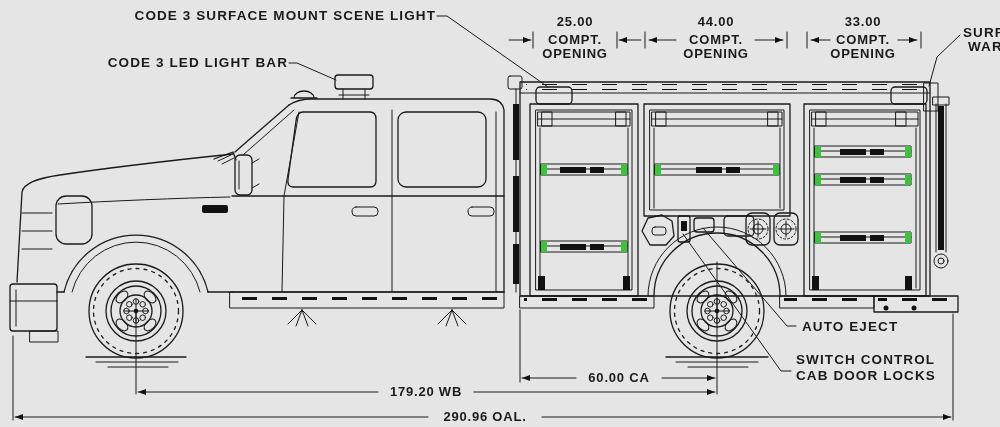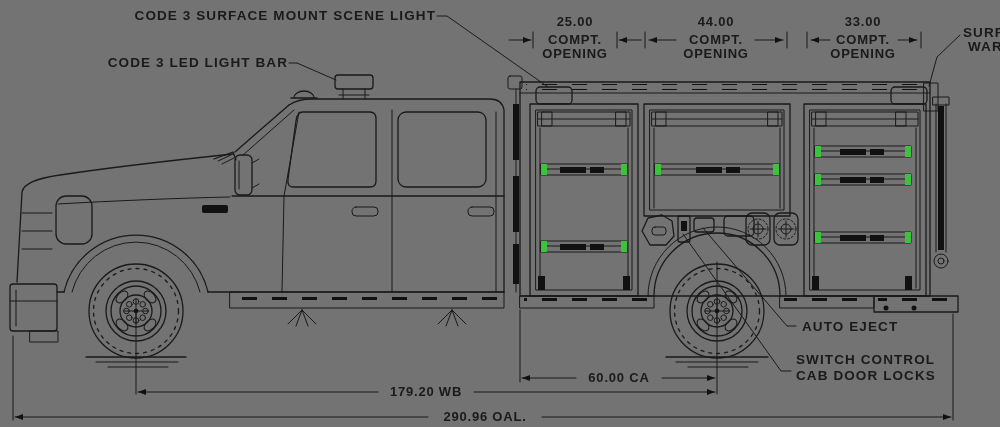--- a/index.html
+++ b/index.html
@@ -1,16 +1,16 @@
 <!DOCTYPE html>
 <html><head>
 <meta charset="utf-8">
 <style>
   html,body{margin:0;padding:0;background:#ffffff;}
-  .stage{position:relative;width:1000px;height:427px;background:#737373;overflow:hidden;
+  .stage{position:relative;width:1000px;height:427px;background:#e5e5e5;overflow:hidden;
          font-family:"Liberation Sans",sans-serif;}
   svg{display:block;}
   .ln{stroke:#1a1a1a;fill:none;stroke-width:1.3;stroke-linejoin:round;stroke-linecap:round;}
   .thin{stroke-width:1;}
   .dk{fill:#111;stroke:none;}
   .lbl{font-family:"Liberation Sans",sans-serif;font-size:13.5px;letter-spacing:1.1px;
        fill:#1a1a1a;font-weight:bold;}
   .dim{font-family:"Liberation Sans",sans-serif;font-size:13px;letter-spacing:0.8px;
        fill:#1a1a1a;font-weight:bold;}
   .mid{text-anchor:middle;}

